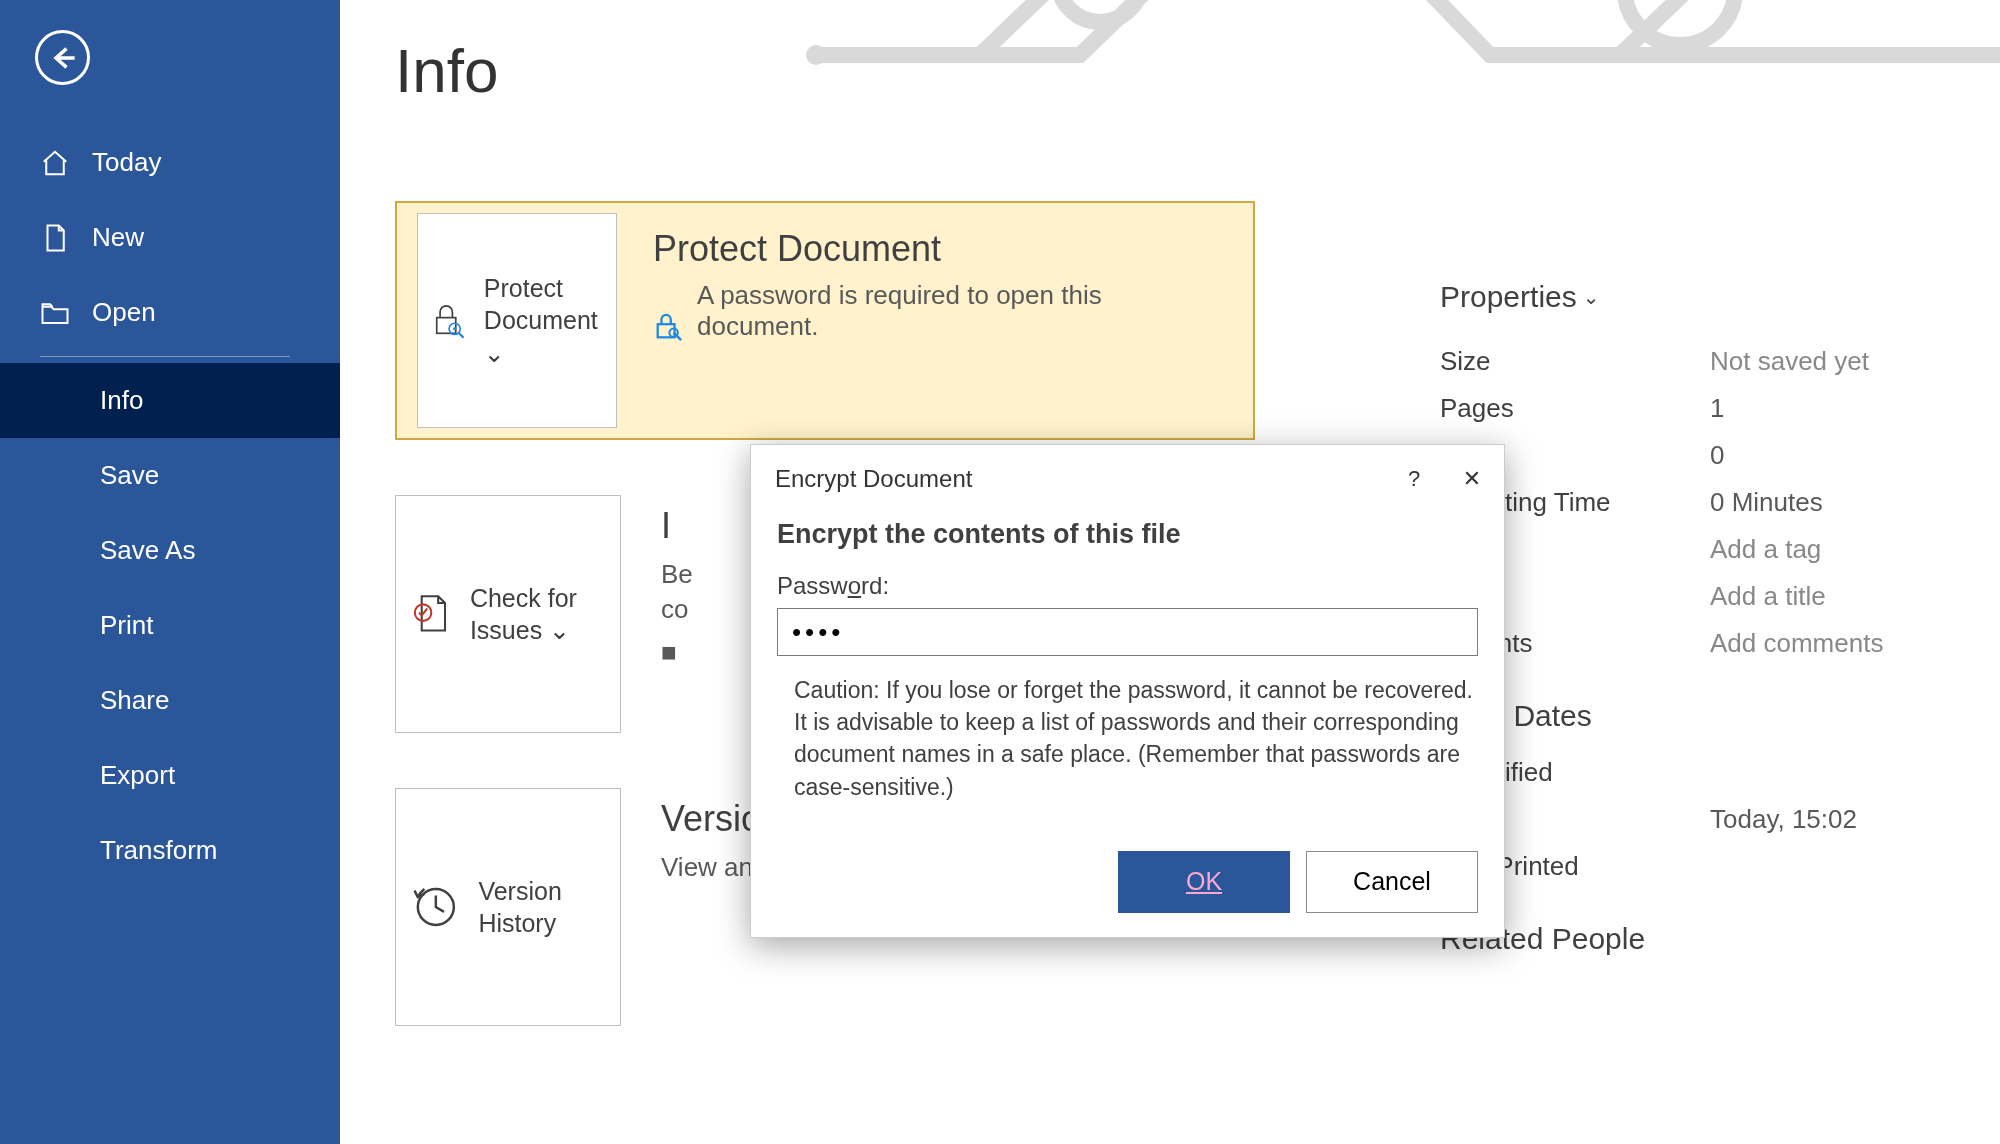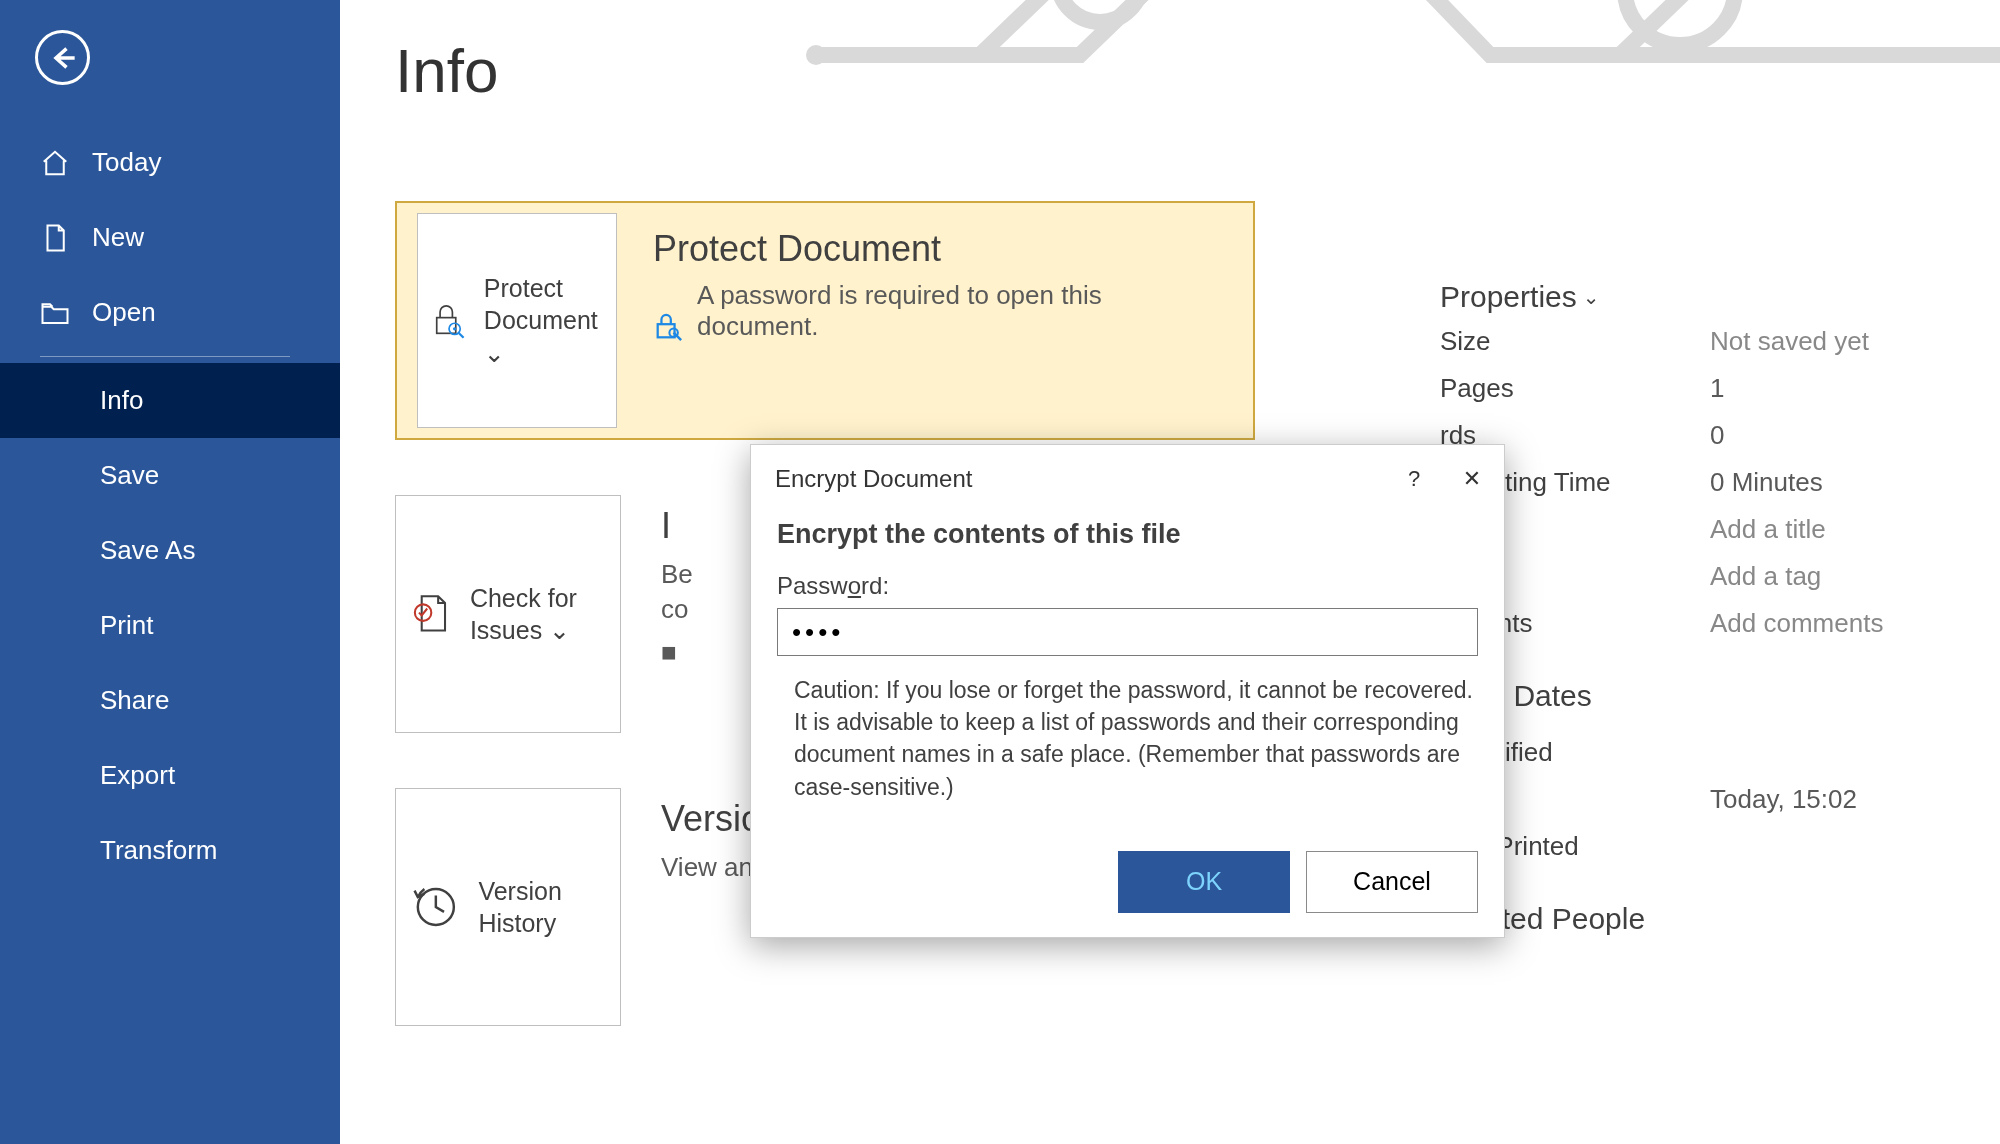--- a/index.html
+++ b/index.html
@@ -38,40 +38,40 @@
     .protect-title { font-size: 36px; color: #404040; font-weight: 400; margin-bottom: 10px; }
     .protect-desc { font-size: 26px; color: #595959; display: flex; gap: 14px; align-items: flex-end; }
     .protect-desc .small-lock { width: 30px; height: 30px; flex-shrink: 0; margin-top: 4px;}
     
     .section-title { font-size: 36px; color: #404040; margin-bottom: 10px; }
     .section-desc { font-size: 26px; color: #595959; line-height: 1.35; }
     .section-text-column { padding-top: 10px; padding-left: 40px; }
     
     
     .props { position: absolute; right: 40px; top: 280px; width: 520px; }
-    .props-header { font-size: 30px; color: #404040; margin-bottom: 12px; display: flex; align-items: center; gap: 6px;}
+    .props-header { font-size: 30px; color: #404040; margin-bottom: 32px; display: flex; align-items: center; gap: 6px;}
     .props-header .chev { font-size: 20px; }
     .prop-row { display: flex; font-size: 26px; color: #404040; margin-bottom: 16px; }
     .prop-label { width: 270px; }
     .prop-value { color: #595959; }
     .prop-value.link { color: #888; }
     .props-section-title { font-size: 30px; color: #404040; margin-top: 40px; margin-bottom: 24px; }
     .dialog { position: absolute; left: 750px; top: 444px; width: 755px; background: #fff; box-shadow: 0 8px 32px rgba(0,0,0,0.35); border: 1px solid #ccc; }
     .dialog-titlebar { display: flex; align-items: center; padding: 14px 3px 14px 24px; font-size: 24px; color: #333; }
     .dialog-titlebar .title { flex: 1; }
     .dialog-titlebar .tb-btn { width: 58px; height: 40px; display: flex; align-items: center; justify-content: center; cursor: pointer; font-size: 22px; color: #333; }
     .dialog-body { padding: 6px 26px 20px 26px; }
     .dialog-heading { font-size: 27px; font-weight: 600; color: #404040; margin-bottom: 22px; }
     .dialog-label { font-size: 24px; color: #404040; margin-bottom: 8px; text-decoration: underline; text-decoration-color: transparent;}
     .dialog-label .ul { text-decoration: underline; }
     .dialog-input { width: 100%; height: 48px; border: 1.5px solid #7a7a7a; padding: 0 14px; font-size: 26px; letter-spacing: 4px; margin-bottom: 18px;}
     .dialog-caution { font-size: 23px; color: #404040; line-height: 1.4; margin-bottom: 24px; margin-left: 17px; }
     .dialog-buttons { display: flex; justify-content: flex-end; gap: 16px; padding: 4px 26px 24px 26px;}
     .dlg-btn { width: 172px; height: 62px; font-size: 25px; border: 1.5px solid #8a8a8a; background: #fff; cursor: pointer; display: flex; align-items: center; justify-content: center;}
-    .dlg-btn.primary { background: #2b579a; color: #7dd3fc; border-color: #2b579a; }
+    .dlg-btn.primary { background: #2b579a; color: #f9a8d4; border-color: #2b579a; text-decoration: underline; }
   </style>
 </head>
 <body>
 
 <div class="app">
 
   <div class="sidebar">
     <div class="back-btn">
       <svg viewBox="0 0 24 24">
           <path d="M15 4 L6 12 L15 20 M6 12 H22"></path>
@@ -222,26 +222,26 @@
         </div>
       <div class="prop-row">
           <span class="prop-label">rds</span>
           <span class="prop-value">0</span>
         </div>
       <div class="prop-row">
           <span class="prop-label">al Editing Time</span>
           <span class="prop-value">0 Minutes</span>
         </div>
       <div class="prop-row">
+          <span class="prop-label">s</span>
+          <span class="prop-value link">Add a tag</span>
+        </div>
+      <div class="prop-row">
           <span class="prop-label">e</span>
           <span class="prop-value link">Add a title</span>
-        </div>
-      <div class="prop-row">
-          <span class="prop-label">s</span>
-          <span class="prop-value link">Add a tag</span>
         </div>
       <div class="prop-row">
           <span class="prop-label">mments</span>
           <span class="prop-value link">Add comments</span>
         </div>
 
       <div class="props-section-title">lated Dates</div>
       <div class="prop-row">
           <span class="prop-label">t Modified</span>
           <span class="prop-value"></span>

